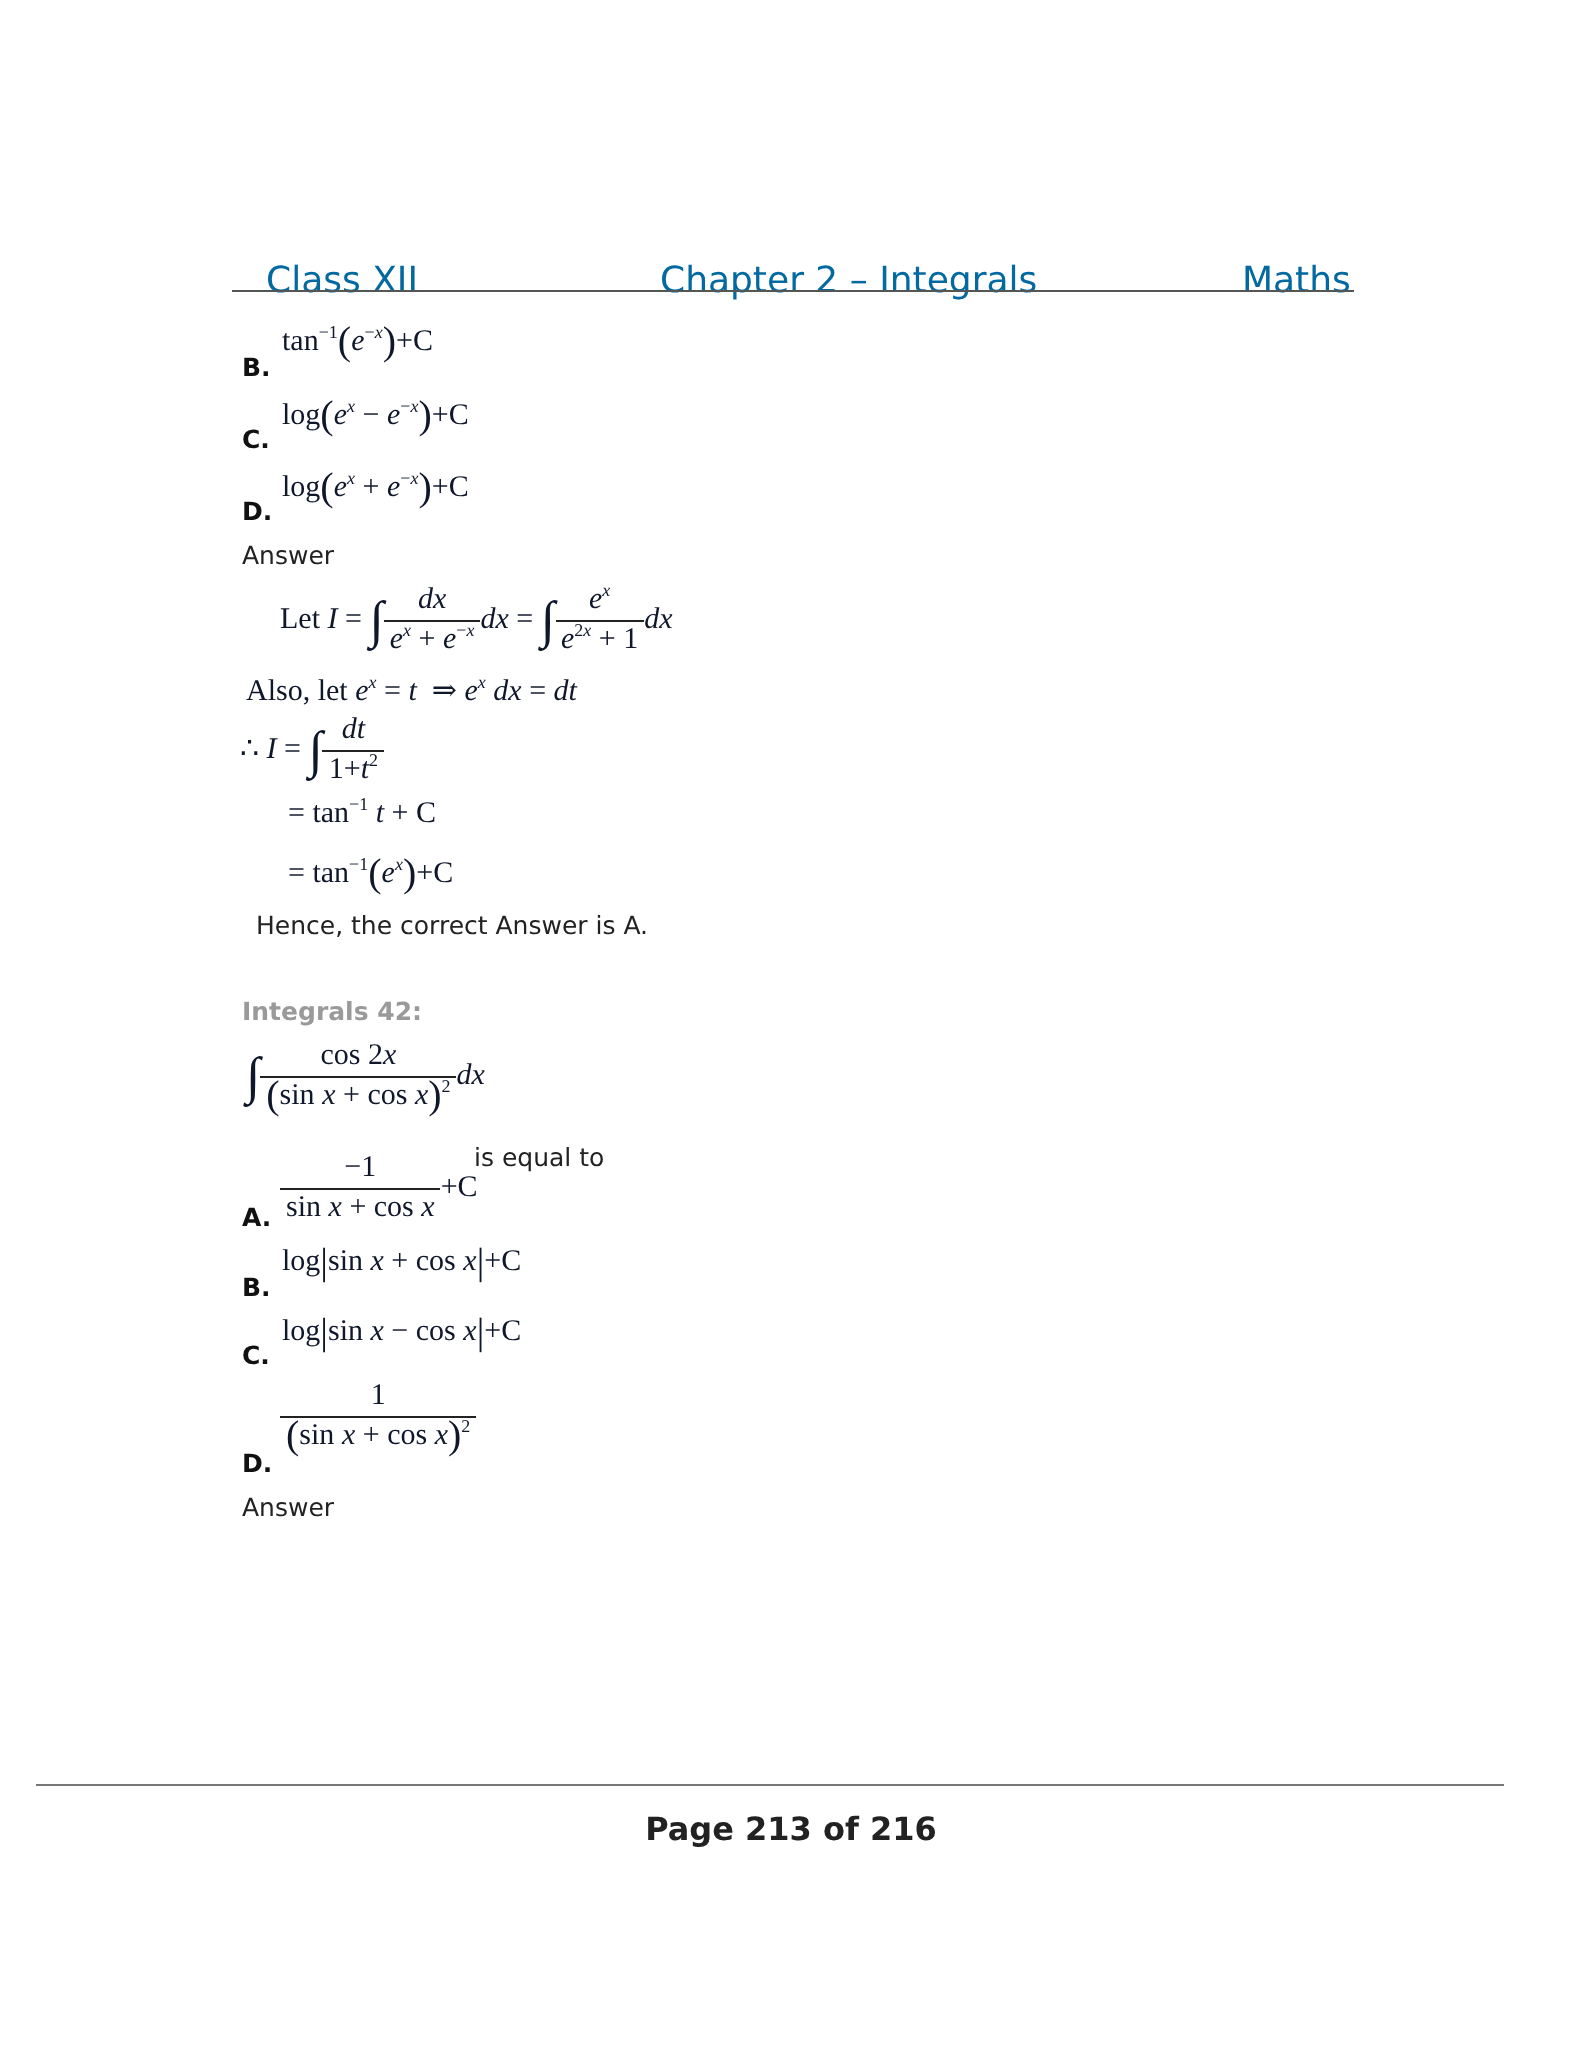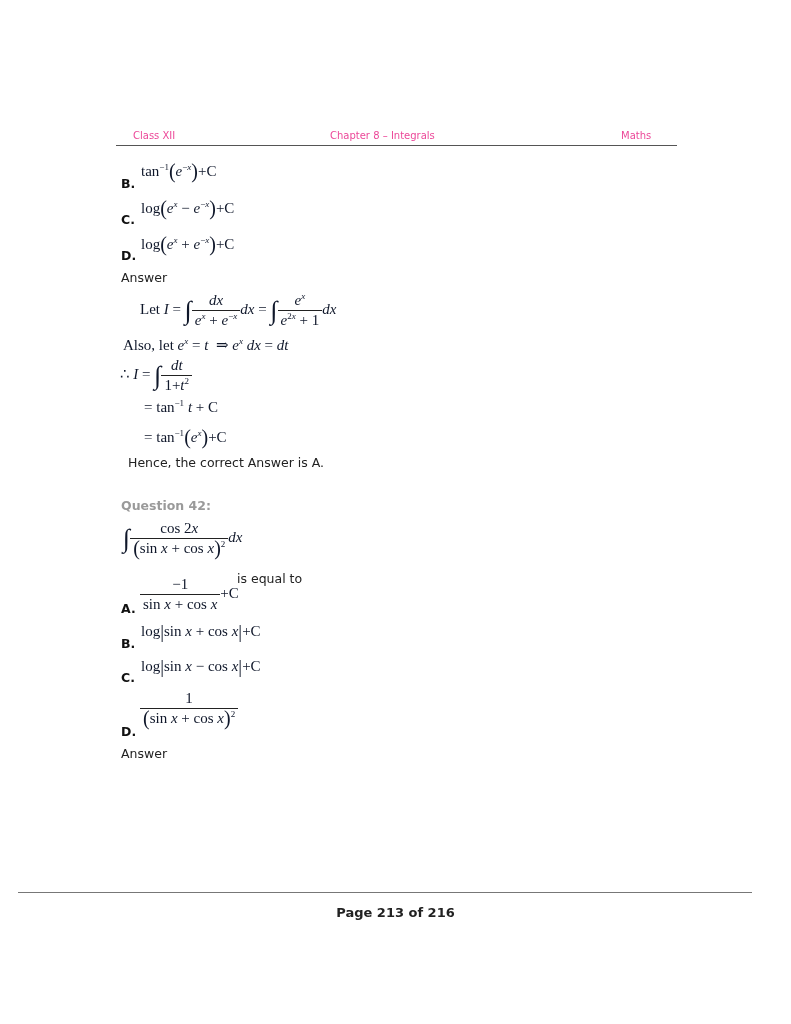--- a/index.html
+++ b/index.html
@@ -2,42 +2,42 @@
 <html><head>
   <meta charset="utf-8">
   <style>
     html, body { margin: 0; padding: 0; background: #ffffff; }
     body {
       width: 791px; height: 1024px; position: relative; overflow: hidden;
       font-family: "DejaVu Sans", "Liberation Sans", sans-serif;
       color: #1a1a1a;
     }
     .abs { position: absolute; }
-    .hdr { font-size: 10px; top: 130px; color: #ec4899; }
+    .hdr { font-size: 18px; top: 130px; color: #0369a1; }
     .hdr-line { left: 116px; top: 145px; width: 561px; height: 0; border-top: 1.5px solid #555; }
     .foot-line { left: 18px; top: 892px; width: 734px; height: 0; border-top: 1.5px solid #777; }
-    .foot { top: 905px; left: 0; width: 791px; text-align: center; font-weight: bold; font-size: 13px; color: #222; }
+    .foot { top: 905px; left: 0; width: 791px; text-align: center; font-weight: bold; font-size: 16px; color: #222; }
     .opt-label { font-weight: bold; font-size: 12.5px; color: #111; }
     .txt { font-size: 12.5px; color: #222; text-align: center; }
     .qtitle { font-weight: bold; font-size: 12.5px; color: #9a9a9a; }
     .math { font-family: "Liberation Serif", "DejaVu Serif", serif; font-size: 15px; color: #0f172a; white-space: nowrap; }
     .math i { font-style: italic; }
     sup.s { font-size: 9px; vertical-align: 6px; line-height: 0; }
     .paren { font-size: 20px; font-weight: 200; vertical-align: -2px; }
     .frac { display: inline-block; vertical-align: middle; text-align: center; }
     .frac .num { display: block; padding: 0 3px 1px; border-bottom: 1px solid #222; line-height: 17px; }
     .frac .den { display: block; padding: 1px 3px 0; line-height: 17px; }
     .int { font-size: 26px; vertical-align: middle; font-weight: 200; line-height: 1; }
     .bar { font-size: 19px; vertical-align: -2px; }
   </style>
 </head>
 <body>
 
 <div class="abs hdr" style="left:133px;">Class XII</div>
-<div class="abs hdr" style="left:330px;">Chapter 8 – Integrals</div>
+<div class="abs hdr" style="left:330px;">Chapter 2 – Integrals</div>
 <div class="abs hdr" style="left:621px;">Maths</div>
 <div class="abs hdr-line"></div>
 
 <div class="abs opt-label" style="left:121px; top:176px;">B.</div>
 <div class="abs math" style="left:141px; top:160px;">
   tan<sup class="s">−1</sup><span class="paren">(</span><i>e</i><sup class="s">−<i>x</i></sup><span class="paren">)</span>+C
 </div>
 
 <div class="abs opt-label" style="left:121px; top:212px;">C.</div>
 <div class="abs math" style="left:141px; top:197px;">
@@ -62,21 +62,21 @@
 </div>
 <div class="abs math" style="left:144px; top:399px;">
   = tan<sup class="s">−1</sup> <i>t</i> + C
 </div>
 <div class="abs math" style="left:144px; top:426px;">
   = tan<sup class="s">−1</sup><span class="paren">(</span><i>e</i><sup class="s"><i>x</i></sup><span class="paren">)</span>+C
 </div>
 
 <div class="abs txt" style="left:128px; top:455px;">Hence, the correct Answer is A.</div>
 
-<div class="abs qtitle" style="left:121px; top:498px;">Question 42:</div>
+<div class="abs qtitle" style="left:121px; top:498px;">Integrals 42:</div>
 
 <div class="abs math" style="left:123px; top:520px;">
   <span class="int">∫</span><span class="frac"><span class="num">cos 2<i>x</i></span><span class="den"><span class="paren">(</span>sin <i>x</i> + cos <i>x</i><span class="paren">)</span><sup class="s">2</sup></span></span><i>dx</i>
 </div>
 <div class="abs txt" style="left:237px; top:554px;margin-top:17px;">is equal to</div>
 
 <div class="abs opt-label" style="left:121px; top:601px;">A.</div>
 <div class="abs math" style="left:140px; top:576px;">
   <span class="frac" style="min-width:72px;"><span class="num">−1</span><span class="den">sin <i>x</i> + cos <i>x</i></span></span>+C
 </div>

